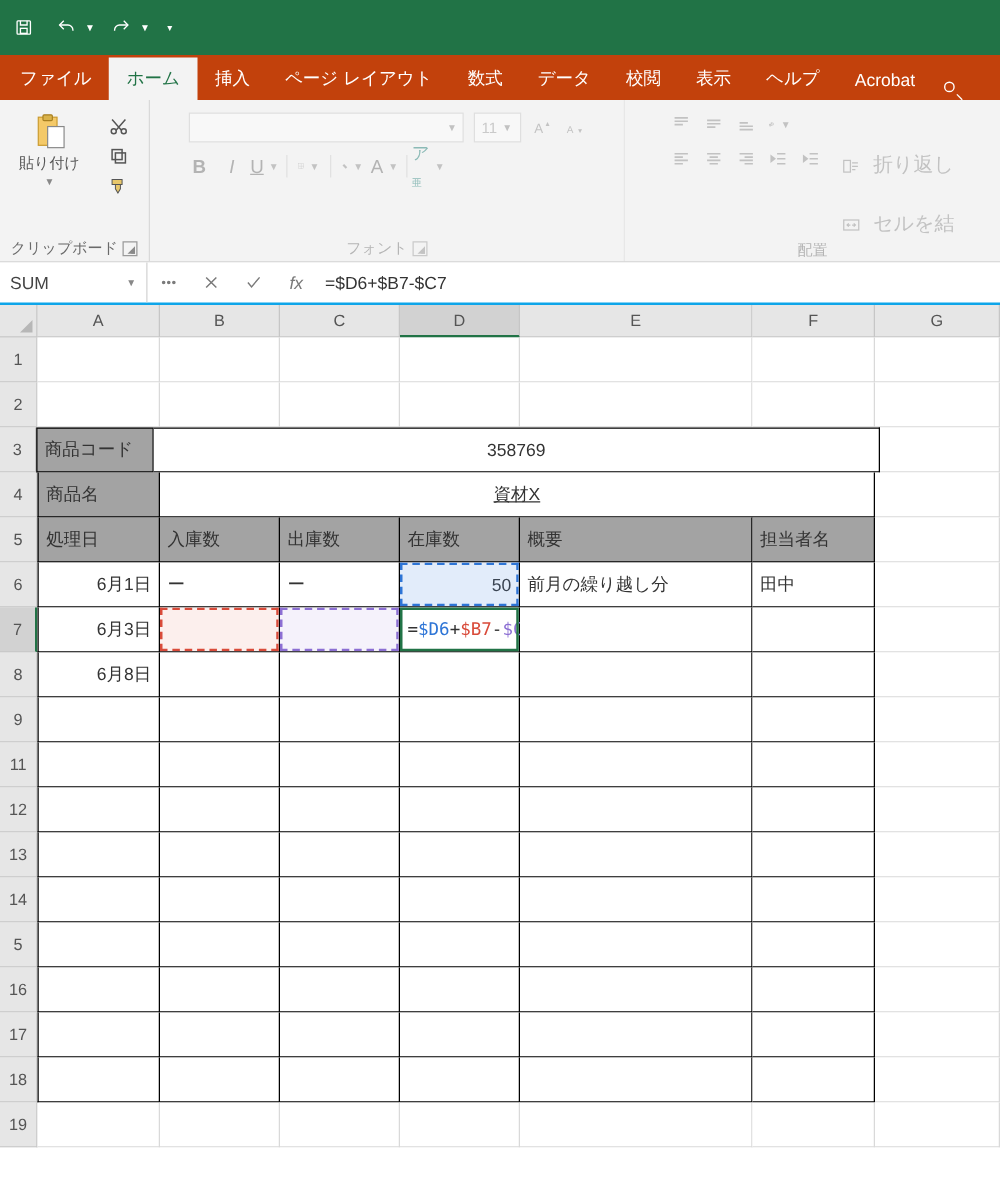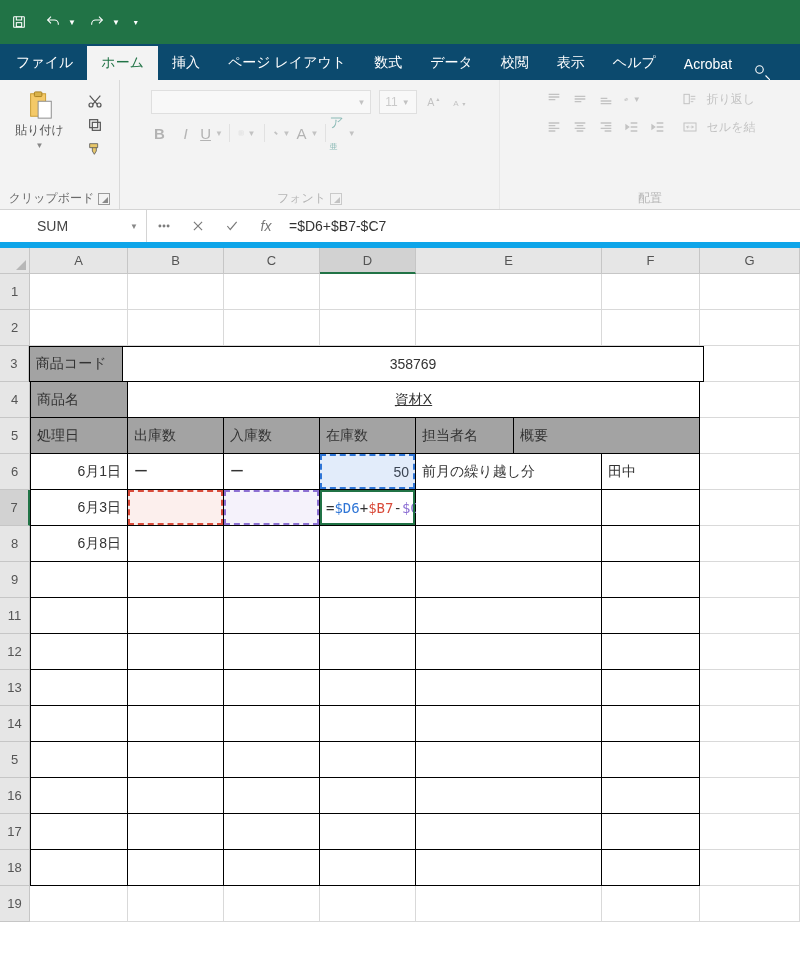--- a/index.html
+++ b/index.html
@@ -22,21 +22,21 @@
   }
   .qat-btn {
     width: 26px; height: 26px;
     display: flex; align-items: center; justify-content: center;
     color: #fff;
   }
   .qat-btn svg { width: 16px; height: 16px; fill: none; stroke: #fff; stroke-width: 1.6; }
   .qat-dd { font-size: 8px; color: #fff; margin-left: -6px; }
   
   .tabbar {
-    background: #0c4a6e;
+    background: #c2410c;
     height: 36px;
     display: flex;
     align-items: flex-end;
     padding: 0 2px;
     gap: 0;
     color: #fff;
   }
   .tab {
     padding: 8px 14px 8px;
     font-size: 14px;
@@ -103,21 +103,21 @@
     width:220px; height:24px; border:1px solid #c8c8c8; background:#fff;
     display:flex; align-items:center; justify-content:flex-end; padding:0 4px;
     color:#888; font-size:12px;
   }
   .sizebox {
     width:38px;height:24px;border:1px solid #c8c8c8;background:#fff;
     display:flex;align-items:center;justify-content:center;color:#999;font-size:12px;
   }
   .dd-caret { font-size:8px; color:#888; margin-left:4px;}
   
-  .fnbar-wrap { border-bottom:6px solid #0ea5e9; background:#fff;padding-left:29px; }
+  .fnbar-wrap { border-bottom:2px solid #0ea5e9; background:#fff; }
   .fnbar {
     height: 32px;
     display:flex; align-items:center;
     font-size: 14px;
   }
   .namebox {
     width: 118px;
     padding: 0 8px;
     border-right: 1px solid #d4d4d4;
     height:100%;
@@ -408,21 +408,21 @@
                 <path d="M10 6h10M10 12h10M10 18h10M7 12l-4-3v6z" fill="#888"></path>
               </svg>
             </div>
           <div class="icon">
               <svg viewBox="0 0 24 24" stroke="#888" stroke-width="2">
                 <path d="M10 6h10M10 12h10M10 18h10M3 9l4 3-4 3z" fill="#888"></path>
               </svg>
             </div>
         </div>
       </div>
-      <div style="display:flex;flex-direction:column;gap:10px;font-size:12px;color:#888;">
+      <div style="display:flex;flex-direction:column;gap:26px;font-size:16px;color:#888;margin-top:32px;">
         <div class="row">
           <div class="icon">
               <svg viewBox="0 0 24 24" stroke="#888" fill="none" stroke-width="1.5">
                 <rect x="3" y="5" width="8" height="14"></rect>
                 <path d="M13 8h7M13 12h7M13 16h4"></path>
               </svg>
             </div>
           <span>折り返し</span>
         </div>
         <div class="row">
@@ -510,25 +510,25 @@
   </div>
   <div class="row-line">
       <div class="rowhdr">4</div>
     <div class="cell wA hdrcell tb-l tb-b tb-r">商品名</div>
     <div class="cell center tb-b tb-r" style="width:572px;text-decoration:underline;">資材X</div>
     <div class="cell wG"></div>
   </div>
   <div class="row-line">
       <div class="rowhdr">5</div>
     <div class="cell wA hdrcell tb-l tb-b tb-r">処理日</div>
+    <div class="cell wB hdrcell tb-b tb-r">入庫数</div>
     <div class="cell wC hdrcell tb-b tb-r">出庫数</div>
-    <div class="cell wB hdrcell tb-b tb-r">入庫数</div>
     <div class="cell wD hdrcell tb-b tb-r">在庫数</div>
+    <div class="cell wE hdrcell tb-b tb-r">概要</div>
     <div class="cell wF hdrcell tb-b tb-r">担当者名</div>
-    <div class="cell wE hdrcell tb-b tb-r">概要</div>
     <div class="cell wG"></div>
   </div>
   <div class="row-line">
       <div class="rowhdr">6</div>
     <div class="cell wA right tb-l tb-b tb-r">6月1日</div>
     <div class="cell wB tb-b tb-r">ー</div>
     <div class="cell wC tb-b tb-r">ー</div>
     <div class="cell wD right tb-b tb-r">
         <span>50</span>
         <div class="ref-blue"></div>

